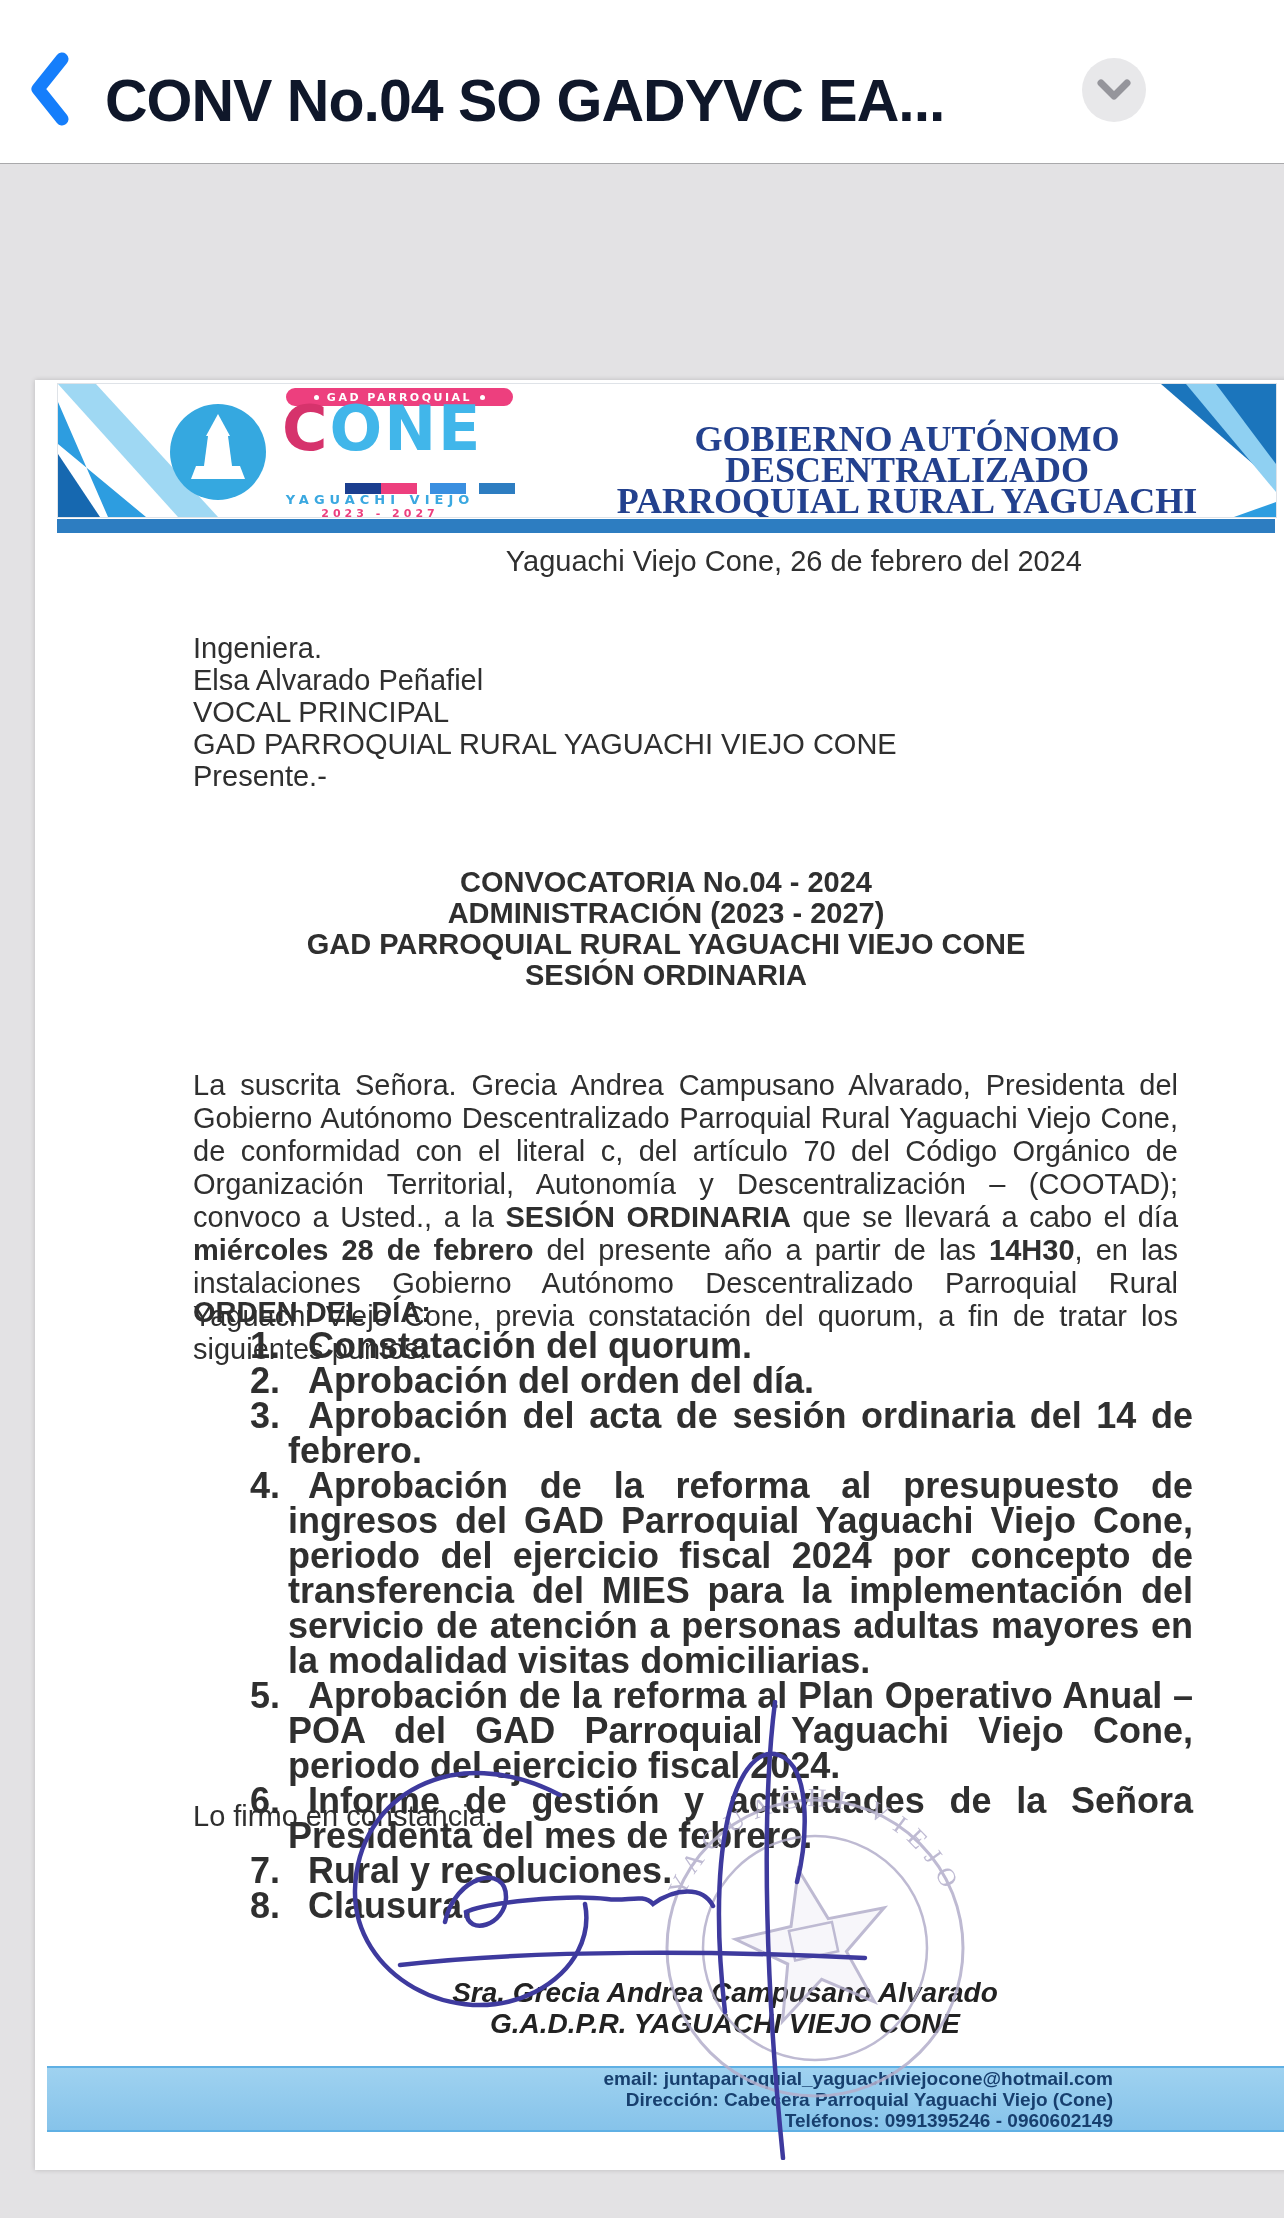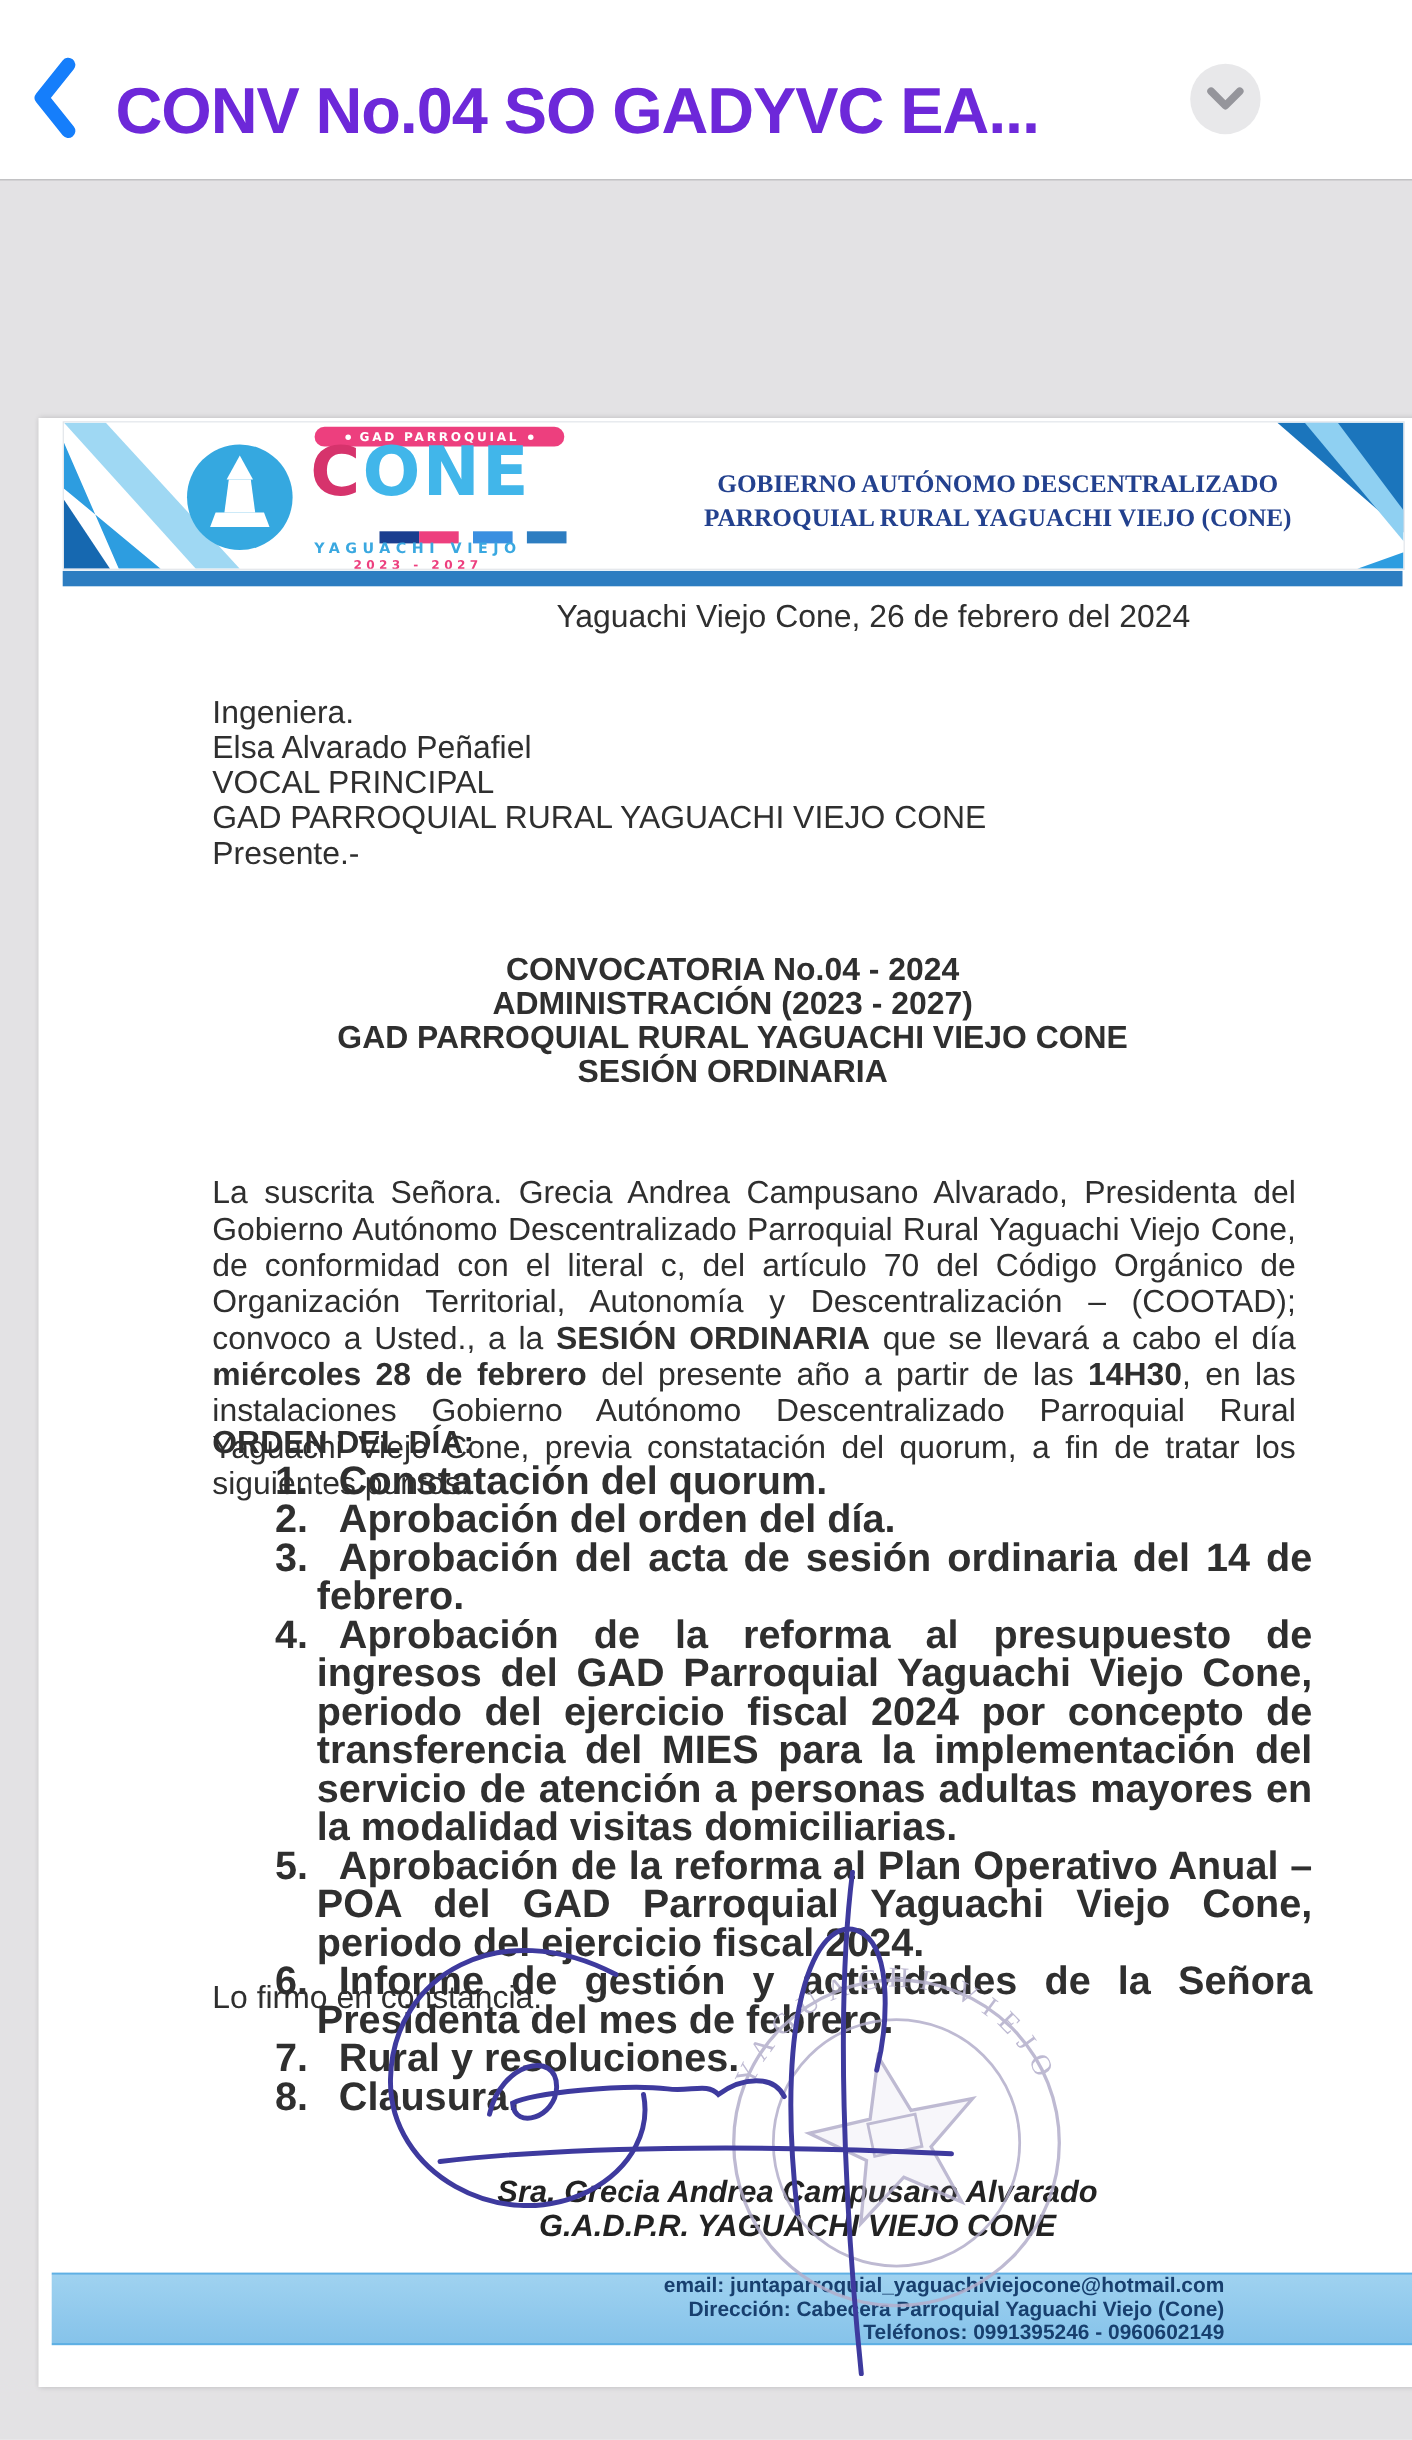--- a/index.html
+++ b/index.html
@@ -8,21 +8,21 @@
     background:#e3e2e4;font-family:"Liberation Sans",sans-serif;
   }
   
   .topbar{
     position:absolute;left:0;top:0;width:1284px;height:163px;background:#ffffff;
     border-bottom:1px solid #a9a9ab;display:flex;align-items:center;
   }
   .back-btn{position:absolute;left:22px;top:44px;width:56px;height:90px;display:flex;align-items:center;justify-content:center;cursor:pointer;}
   .nav-title{
     position:absolute;left:105px;top:0;height:201px;display:flex;align-items:center;
-    font-size:59px;font-weight:800;color:#6d28d9;letter-spacing:-1px;white-space:nowrap;
+    font-size:59px;font-weight:800;color:#0f172a;letter-spacing:-1px;white-space:nowrap;
   }
   .collapse-btn{
     position:absolute;left:1082px;top:58px;width:64px;height:64px;border-radius:50%;
     background:#e8e8ea;display:flex;align-items:center;justify-content:center;cursor:pointer;
   }
   
   .page{
     position:absolute;left:10px;top:380px;width:1262px;height:1790px;background:#ffffff;
     box-shadow:0 0 5px rgba(0,0,0,.18);
   }
@@ -43,21 +43,21 @@
     position:absolute;left:224px;top:10px;font-family:"DejaVu Sans",sans-serif;
     font-size:62px;font-weight:900;letter-spacing:2px;color:#41b6ea;line-height:70px;text-align:right;
   }
   .logo-cone::first-letter{color:#d6336c;}
   .logo-bars{position:absolute;left:287px;top:99px;display:flex;height:11px;}
   .logo-bars i{display:block;height:11px;width:36px;}
   .logo-sub1{position:absolute;left:222px;top:108px;width:200px;text-align:center;font-size:13px;font-weight:700;color:#3aa8e0;letter-spacing:5px;font-family:"DejaVu Sans",sans-serif;}
   .logo-sub2{position:absolute;left:222px;top:123px;width:200px;text-align:center;font-size:11px;font-weight:700;color:#ed3f7e;letter-spacing:4px;font-family:"DejaVu Sans",sans-serif;}
   .org-name{
     position:absolute;left:520px;right:40px;top:40px;text-align:center;
-    font-family:"Liberation Serif",serif;font-weight:700;color:#23418e;font-size:23px;line-height:31px;
+    font-family:"Liberation Serif",serif;font-weight:700;color:#23418e;font-size:36px;line-height:31px;
   }
   .banner-bar{position:absolute;left:22px;top:139px;width:1218px;height:14px;background:#2d7dc1;}
   
   .date-line{position:absolute;top:165px;right:215px;font-size:29px;}
   .addressee{position:absolute;left:158px;top:252px;font-size:29px;line-height:32px;}
   .title-block{position:absolute;left:0;top:487px;width:1262px;text-align:center;font-size:29px;font-weight:700;line-height:31px;}
   .body-par{position:absolute;left:158px;top:660px;width:985px;font-size:29px;line-height:33px;text-align:justify;}
   .body-par span.b{font-weight:700;}
   .agenda-head{position:absolute;left:158px;top:916px;font-size:29px;font-weight:700;}
   .agenda{position:absolute;left:158px;top:948px;width:1000px;font-size:36px;font-weight:700;line-height:35px;counter-reset:it;margin:0;padding:0;list-style:none;}

